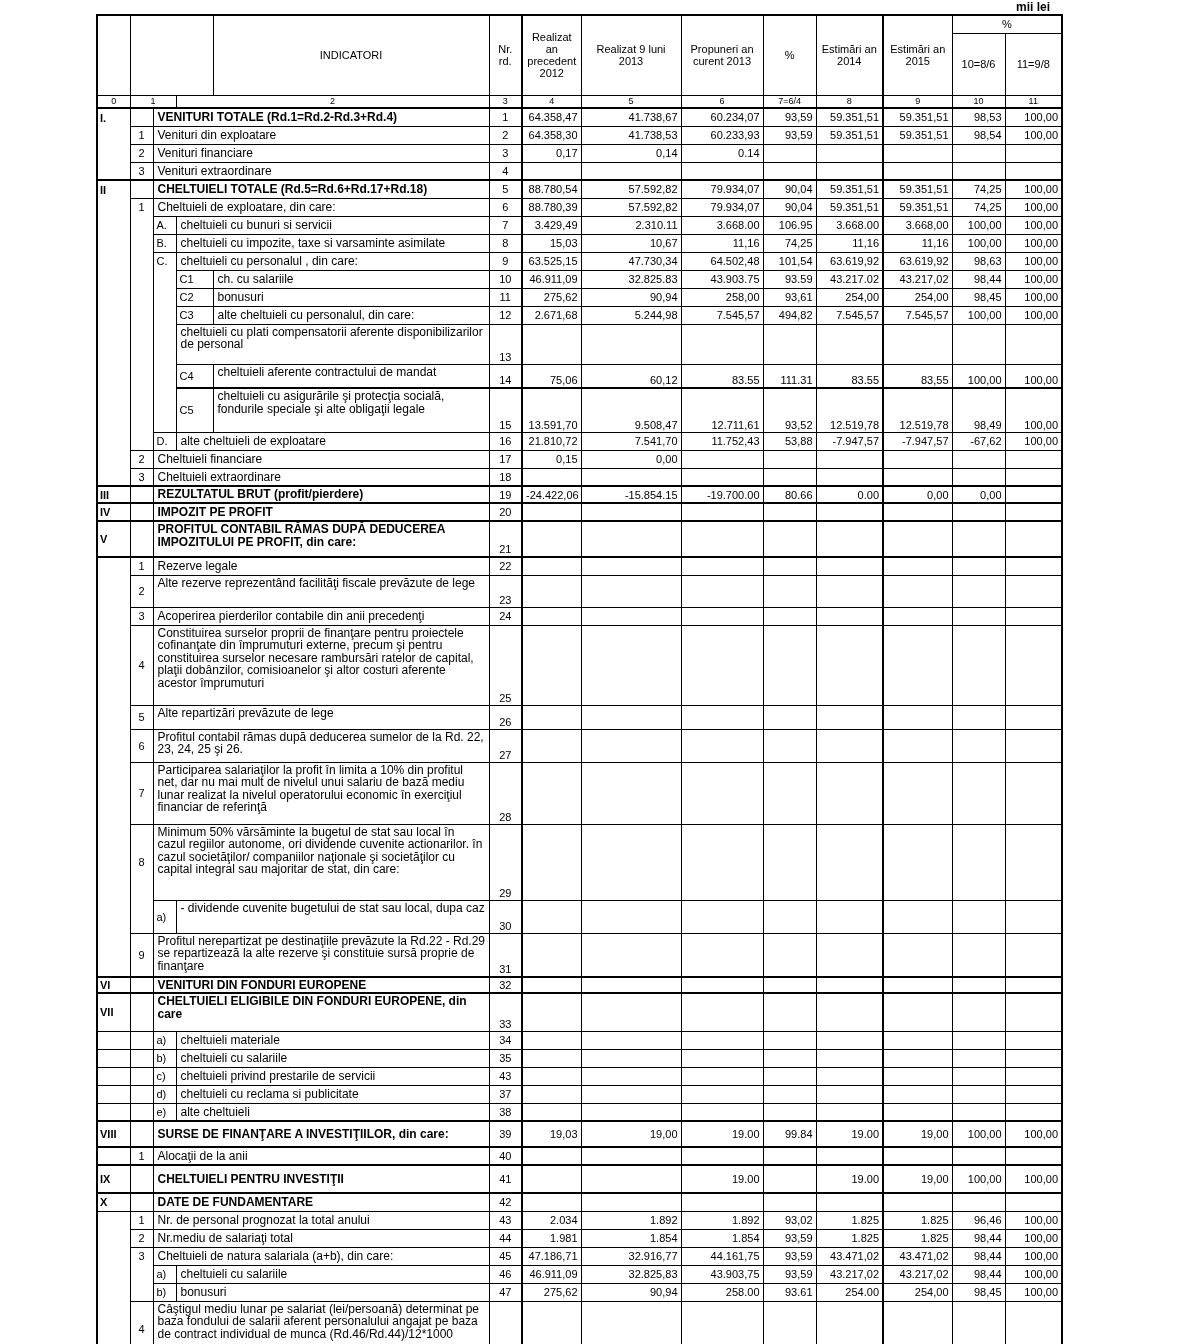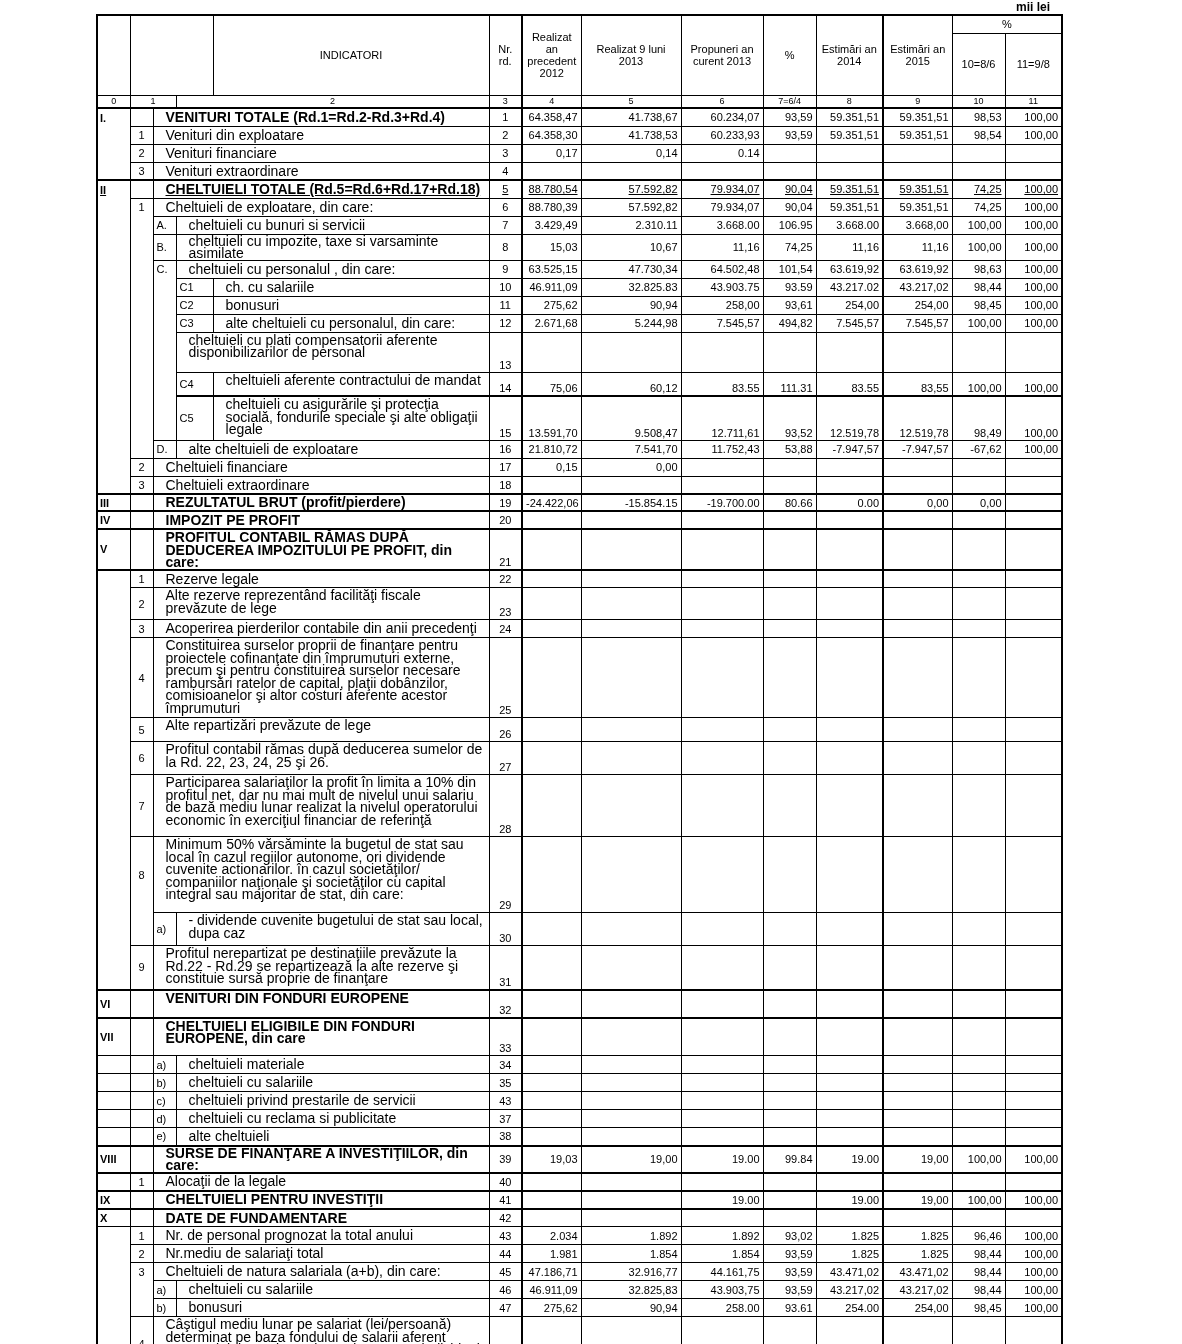--- a/index.html
+++ b/index.html
@@ -5,21 +5,21 @@
   html,body{margin:0;padding:0;background:#fff;color:#000;}
   body{width:1182px;height:1344px;position:relative;font-family:"Liberation Sans",sans-serif;}
   #unit-label{position:absolute;left:1016px;top:0px;font-size:12px;font-weight:bold;}
   table#budget-table{border-collapse:collapse;table-layout:fixed;position:absolute;left:96px;top:14px;width:965px;border:2px solid #000;}
   td,th{border-left:1px solid #000;border-top:1px solid #000;padding:0 3px;font-size:11px;font-weight:normal;overflow:hidden;vertical-align:middle;box-sizing:border-box;}
   th.hdr{text-align:center;line-height:12px;font-size:11px;}
   td.idx{font-size:9px;text-align:center;line-height:10px;padding:0;}
   td.roman{font-weight:bold;padding-left:2px;font-size:11px;}
   td.numc{text-align:center;}
   td.letter{padding-left:3px;}
-  td.text{line-height:12.5px;padding-left:12px;font-size:14px;}
+  td.text{line-height:12.5px;padding-left:4px;font-size:12px;}
   td.val{text-align:right;padding-right:3px;white-space:nowrap;}
   td.nr{text-align:center;}
   tr.bold td.text{font-weight:bold;}
   .bt2{border-top-width:2px !important;}
   .bl2{border-left-width:2px !important;}
   .hide-bt{border-top-style:hidden !important;}
   .vb{vertical-align:bottom;padding-bottom:1px;}
   .vt{vertical-align:top;padding-top:1px;}
 </style>
 </head>
@@ -124,21 +124,21 @@
         <td class="nr">4</td>
         <td class="val bl2"></td>
         <td class="val"></td>
         <td class="val"></td>
         <td class="val"></td>
         <td class="val"></td>
         <td class="val bl2"></td>
         <td class="val"></td>
         <td class="val"></td>
       </tr>
-      <tr class="bold" style="height: 18px; text-decoration: underline;">
+      <tr class="bold" style="height: 18px;">
         <td class="roman bt2">II</td>
         <td class="numc bt2"></td>
         <td class="text bt2" colspan="3">CHELTUIELI TOTALE  (Rd.5=Rd.6+Rd.17+Rd.18)</td>
         <td class="nr bt2">5</td>
         <td class="val bt2 bl2">88.780,54</td>
         <td class="val bt2">57.592,82</td>
         <td class="val bt2">79.934,07</td>
         <td class="val bt2">90,04</td>
         <td class="val bt2">59.351,51</td>
         <td class="val bt2 bl2">59.351,51</td>
@@ -518,21 +518,21 @@
         <td class="nr vb">31</td>
         <td class="val bl2 vb"></td>
         <td class="val vb"></td>
         <td class="val vb"></td>
         <td class="val vb"></td>
         <td class="val vb"></td>
         <td class="val bl2 vb"></td>
         <td class="val vb"></td>
         <td class="val vb"></td>
       </tr>
-      <tr class="bold" style="height: 28px; margin-top: 32px;">
+      <tr class="bold" style="height: 16px; margin-top: 32px;">
         <td class="roman bt2">VI</td>
         <td class="numc bt2"></td>
         <td class="text bt2 vt" colspan="3">VENITURI DIN FONDURI EUROPENE</td>
         <td class="nr bt2 vb">32</td>
         <td class="val bt2 bl2 vb"></td>
         <td class="val bt2 vb"></td>
         <td class="val bt2 vb"></td>
         <td class="val bt2 vb"></td>
         <td class="val bt2 vb"></td>
         <td class="val bt2 bl2 vb"></td>
@@ -638,32 +638,32 @@
         <td class="val bt2">19.00</td>
         <td class="val bt2">99.84</td>
         <td class="val bt2">19.00</td>
         <td class="val bt2 bl2">19,00</td>
         <td class="val bt2">100,00</td>
         <td class="val bt2">100,00</td>
       </tr>
       <tr style="height: 18px;">
         <td class="roman bt2"></td>
         <td class="numc bt2">1</td>
-        <td class="text bt2" colspan="3">Alocaţii de la legale</td>
+        <td class="text bt2" colspan="3">Alocaţii de la anii</td>
         <td class="nr bt2">40</td>
         <td class="val bt2 bl2"></td>
         <td class="val bt2"></td>
         <td class="val bt2"></td>
         <td class="val bt2"></td>
         <td class="val bt2"></td>
         <td class="val bt2 bl2"></td>
         <td class="val bt2"></td>
         <td class="val bt2"></td>
       </tr>
-      <tr class="bold" style="height: 18px;">
+      <tr class="bold" style="height: 28px;">
         <td class="roman bt2">IX</td>
         <td class="numc bt2"></td>
         <td class="text bt2" colspan="3">CHELTUIELI  PENTRU INVESTIŢII</td>
         <td class="nr bt2">41</td>
         <td class="val bt2 bl2"></td>
         <td class="val bt2"></td>
         <td class="val bt2">19.00</td>
         <td class="val bt2"></td>
         <td class="val bt2">19.00</td>
         <td class="val bt2 bl2">19,00</td>

